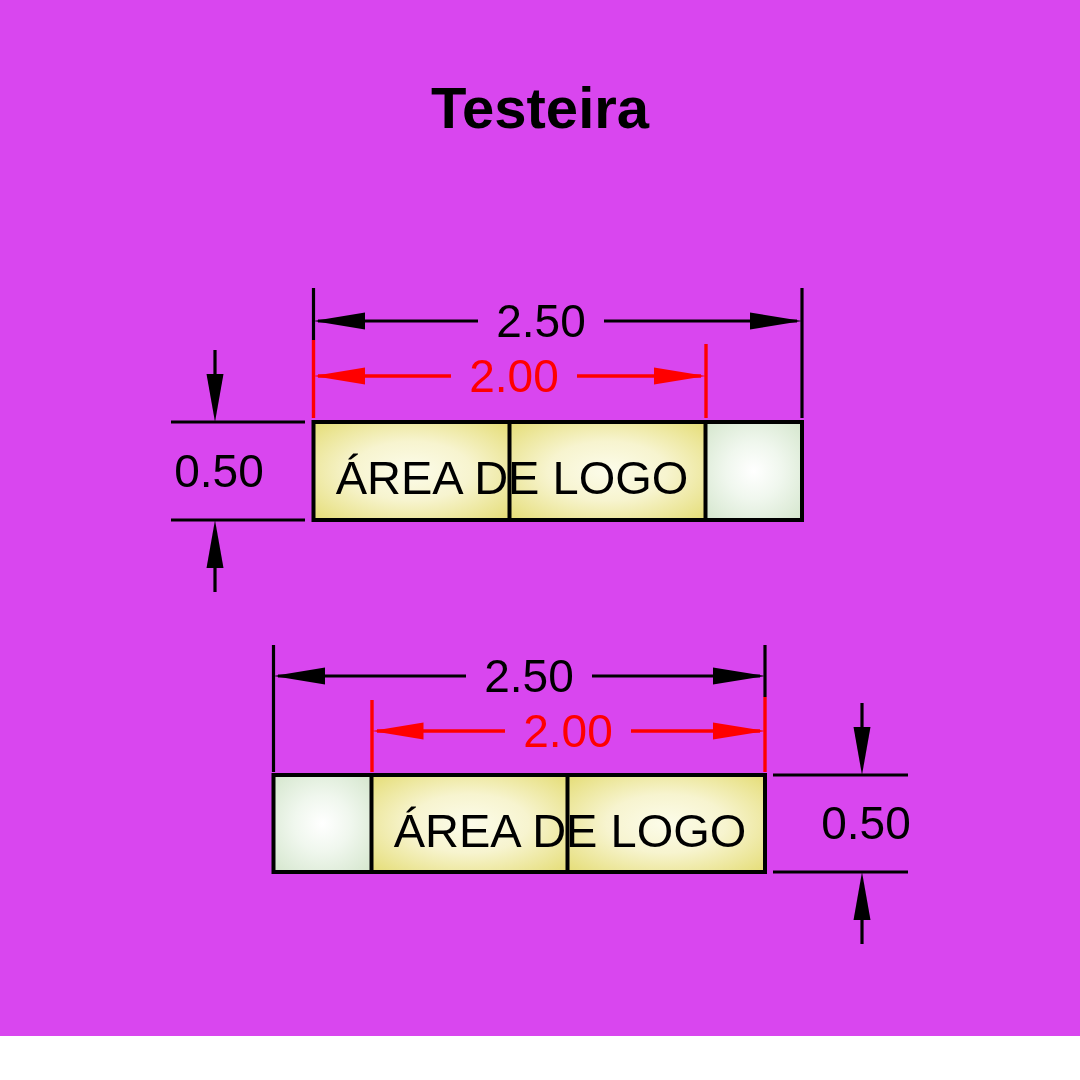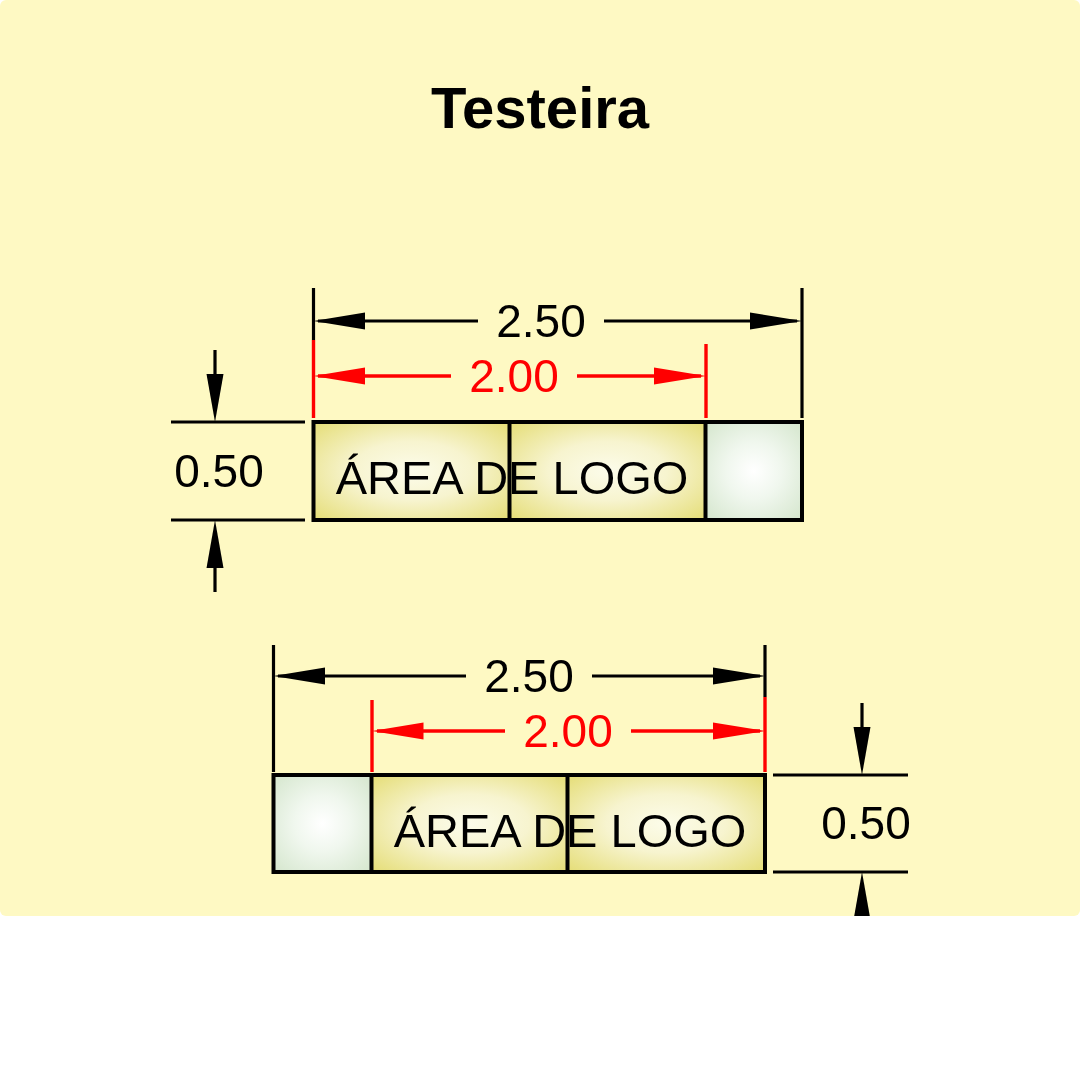--- a/index.html
+++ b/index.html
@@ -3,25 +3,24 @@
 <meta charset="utf-8">
 <style>
   html, body {
     margin: 0;
     padding: 0;
     background: #ffffff;
   }
   #canvas {
     position: relative;
     width: 1080px;
-    height: 916px;
-    background: #fef9c3;
+    height: 1036px;
+    background: #d946ef;
     font-family: "Liberation Sans", sans-serif;
     overflow: hidden;
-    border-radius: 6px;
   }
   #drawing {
     position: absolute;
     top: 0;
     left: 0;
     width: 1080px;
     height: 1080px;
   }
   .title-text {
     font-family: "Liberation Sans", sans-serif;

